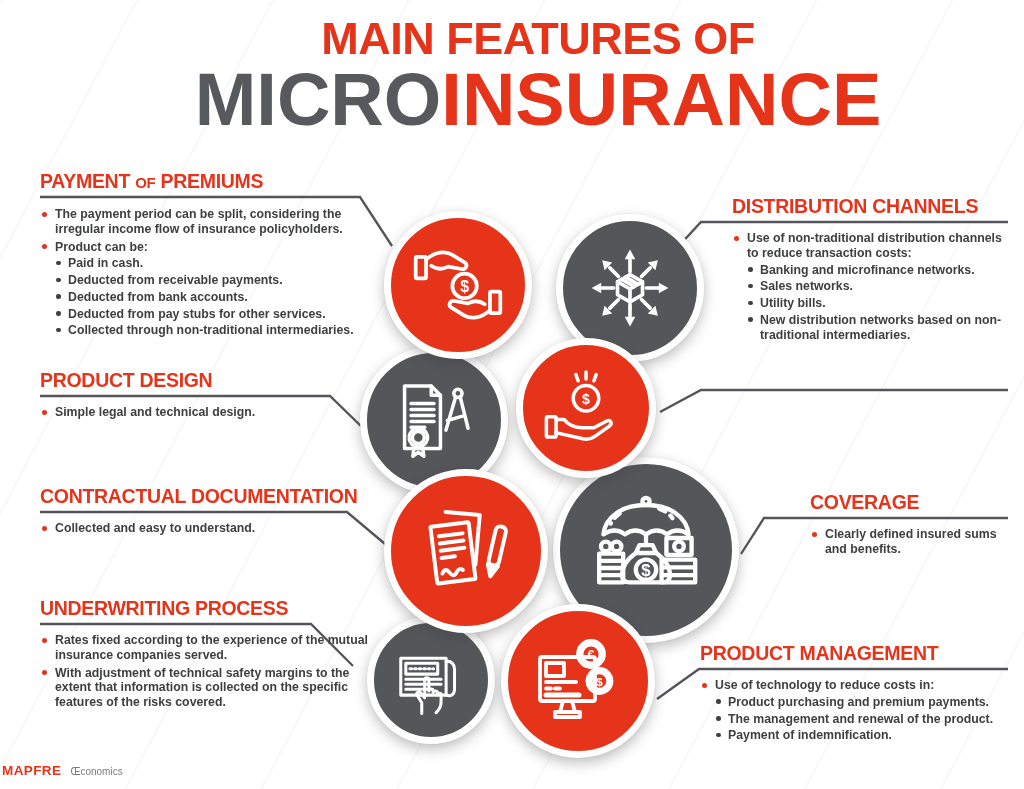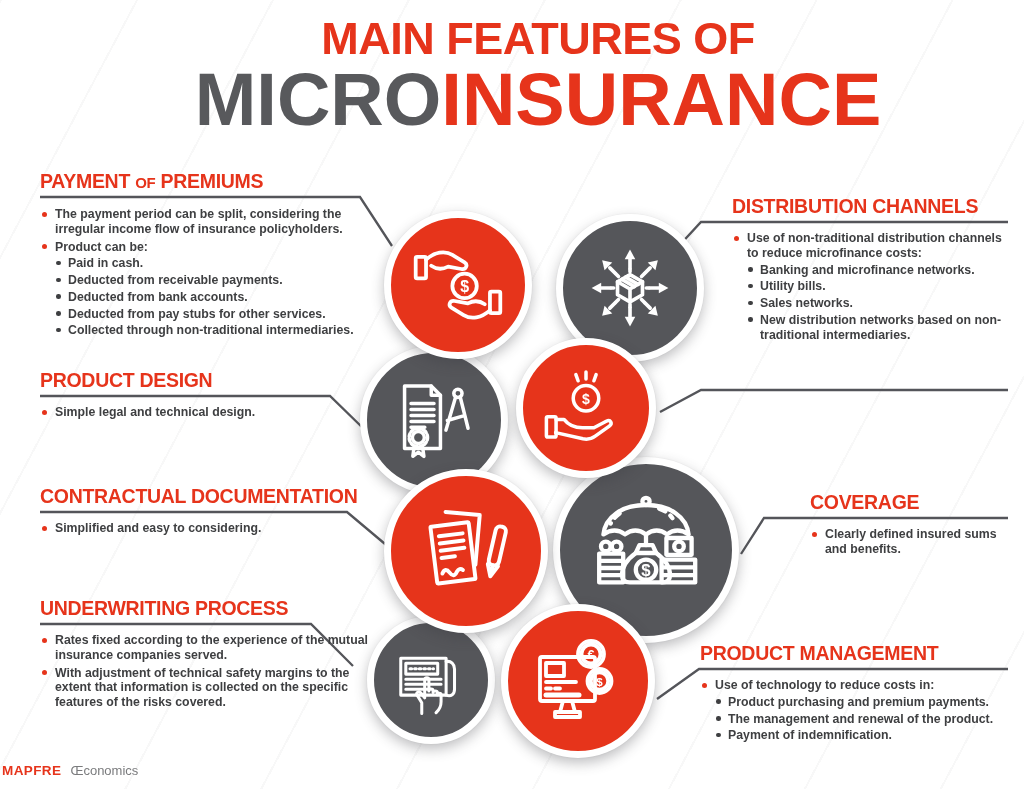--- a/index.html
+++ b/index.html
@@ -33,21 +33,21 @@
   .circle{position:absolute;border-radius:50%;border:7px solid #fff;
           box-shadow:0 5px 13px rgba(58,58,64,.33), 0 0 0 1px rgba(0,0,0,.02);
           display:flex;align-items:center;justify-content:center;}
   .circle.red{background:var(--red);} .circle.dark{background:var(--dark);}
   .ic{display:block;}
   .ic text{font-family:"Liberation Sans", sans-serif;}
 
   
   .footer{position:absolute;left:2px;bottom:10px;z-index:2;}
   .footer .brand{color:var(--red);font-weight:bold;font-size:13.5px;letter-spacing:.4px;}
-  .footer .suffix{color:#7a7b7d;font-size:13px;margin-left:9px;}
+  .footer .suffix{color:#7a7b7d;font-size:10px;margin-left:9px;}
 </style>
 </head>
 <body>
 
 <div class="canvas">
   <div class="texture"></div>
 
   <div class="title">
     <span class="t1">MAIN FEATURES OF</span>
     <span class="t2"><span class="g">MICRO</span><span class="r">INSURANCE</span></span>
@@ -85,40 +85,40 @@
   <div class="sec" style="left:40px;top:370px;width:352px">
     <h2>PRODUCT DESIGN</h2>
     <ul class="b1">
       <li>Simple legal and technical design.</li>
     </ul>
   </div>
 
   <div class="sec" style="left:40px;top:486px;width:352px">
     <h2>CONTRACTUAL DOCUMENTATION</h2>
     <ul class="b1">
-      <li>Simplified and easy to considering.</li>
+      <li>Collected and easy to understand.</li>
     </ul>
   </div>
 
   <div class="sec" style="left:40px;top:598px;width:330px">
     <h2>UNDERWRITING PROCESS</h2>
     <ul class="b1">
       <li>Rates fixed according to the experience of the mutual insurance companies served.</li>
       <li>With adjustment of technical safety margins to the extent that information is collected on the specific features of the risks covered.</li>
     </ul>
   </div>
 
   <div class="sec" style="left:732px;top:196px;width:280px">
     <h2>DISTRIBUTION CHANNELS</h2>
     <ul class="b1">
-      <li><span>Use of non-traditional distribution channels to reduce microfinance costs:</span>
+      <li><span>Use of non-traditional distribution channels to reduce transaction costs:</span>
         <ul class="b2">
           <li>Banking and microfinance networks.</li>
+          <li>Sales networks.</li>
           <li>Utility bills.</li>
-          <li>Sales networks.</li>
           <li>New distribution networks based on non-traditional intermediaries.</li>
         </ul>
       </li>
     </ul>
   </div>
 
 
   <div class="sec" style="left:810px;top:492px;width:200px">
     <h2>COVERAGE</h2>
     <ul class="b1">

